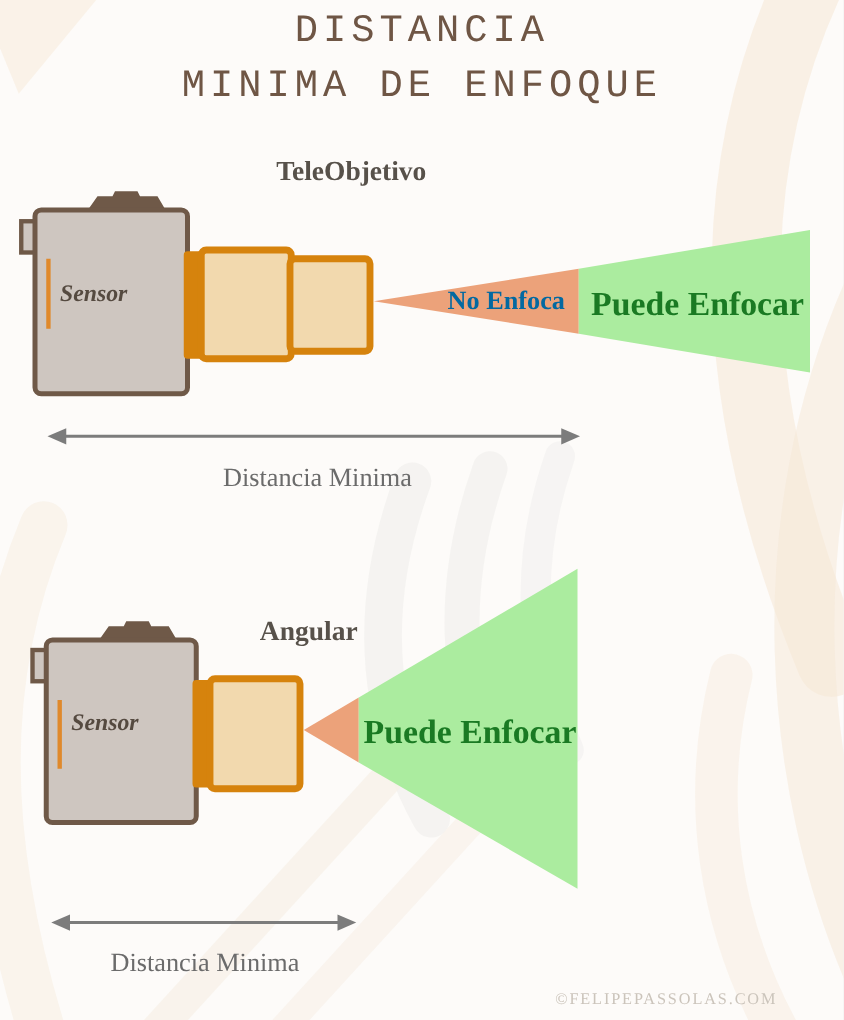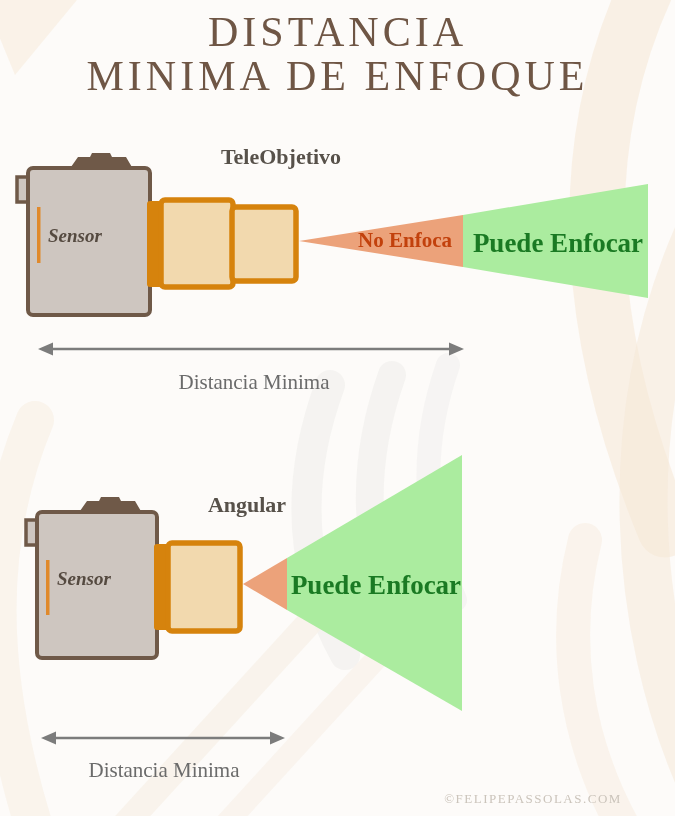--- a/index.html
+++ b/index.html
@@ -18,41 +18,42 @@
     position:absolute;
     z-index:2;
     text-align:center;
     font-family:"Liberation Serif",serif;
     white-space:nowrap;
   }
   .title-line{
     width:675px;
     left:0;
     color:#6F5645;
-    font-size:42px;
+    font-size:31px;
     letter-spacing:4px;
     font-weight:500;
+    font-family:Liberation Mono, monospace;
   }
   .section-label{
     width:220px;
     color:#57514A;
     font-size:22px;
     font-weight:bold;
   }
   .sensor-label{
     width:80px;
     color:#554A40;
     font-size:19px;
     font-weight:bold;
     text-align:left;
     font-style:italic;
   }
   .no-focus-label{
     width:160px;
-    color:#c2410c;
+    color:#0369a1;
     font-size:21px;
     font-weight:bold;
   }
   .can-focus-label{
     width:200px;
     color:#1A7A23;
     font-size:27px;
     font-weight:bold;
   }
   .distance-label{
@@ -125,21 +126,21 @@
     <g stroke="#7C7C7C" stroke-width="2.5">
       <line x1="53" y1="738" x2="273" y2="738"></line>
       <polygon points="41,738 56,731.5 56,744.5" fill="#7C7C7C" stroke="none"></polygon>
       <polygon points="285,738 270,731.5 270,744.5" fill="#7C7C7C" stroke="none"></polygon>
     </g>
   </svg>
 
   <div class="txt title-line" style="top:8px;">DISTANCIA</div>
   <div class="txt title-line" style="top:52px;">MINIMA DE ENFOQUE</div>
 
-  <div class="txt section-label" style="left:171px;top:144px;">TeleObjetivo</div>
+  <div class="txt section-label" style="left:171px;top:124px;">TeleObjetivo</div>
   <div class="txt sensor-label" style="left:48px;top:225px;">Sensor</div>
   <div class="txt no-focus-label" style="left:325px;top:228px;">No Enfoca</div>
   <div class="txt can-focus-label" style="left:458px;top:228px;">Puede Enfocar</div>
   <div class="txt distance-label" style="left:124px;top:370px;">Distancia Minima</div>
 
   <div class="txt section-label" style="left:137px;top:492px;">Angular</div>
   <div class="txt sensor-label" style="left:57px;top:568px;">Sensor</div>
   <div class="txt can-focus-label" style="left:276px;top:570px;">Puede Enfocar</div>
   <div class="txt distance-label" style="left:34px;top:758px;">Distancia Minima</div>
 

